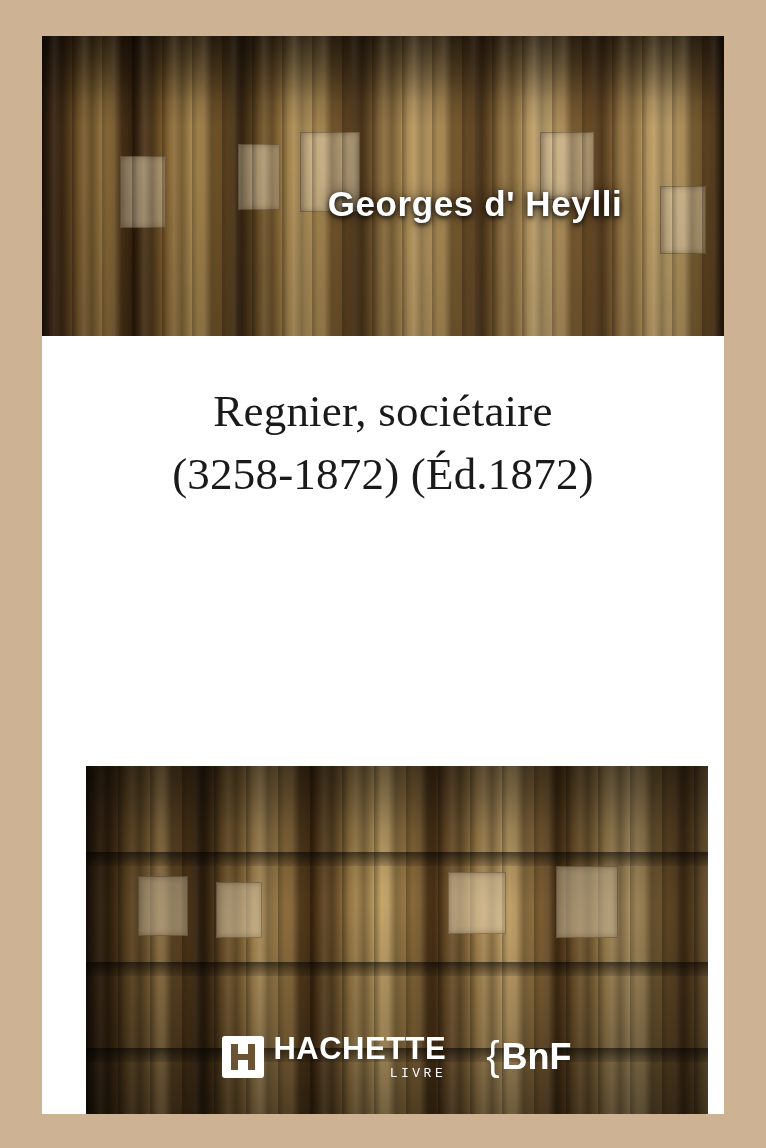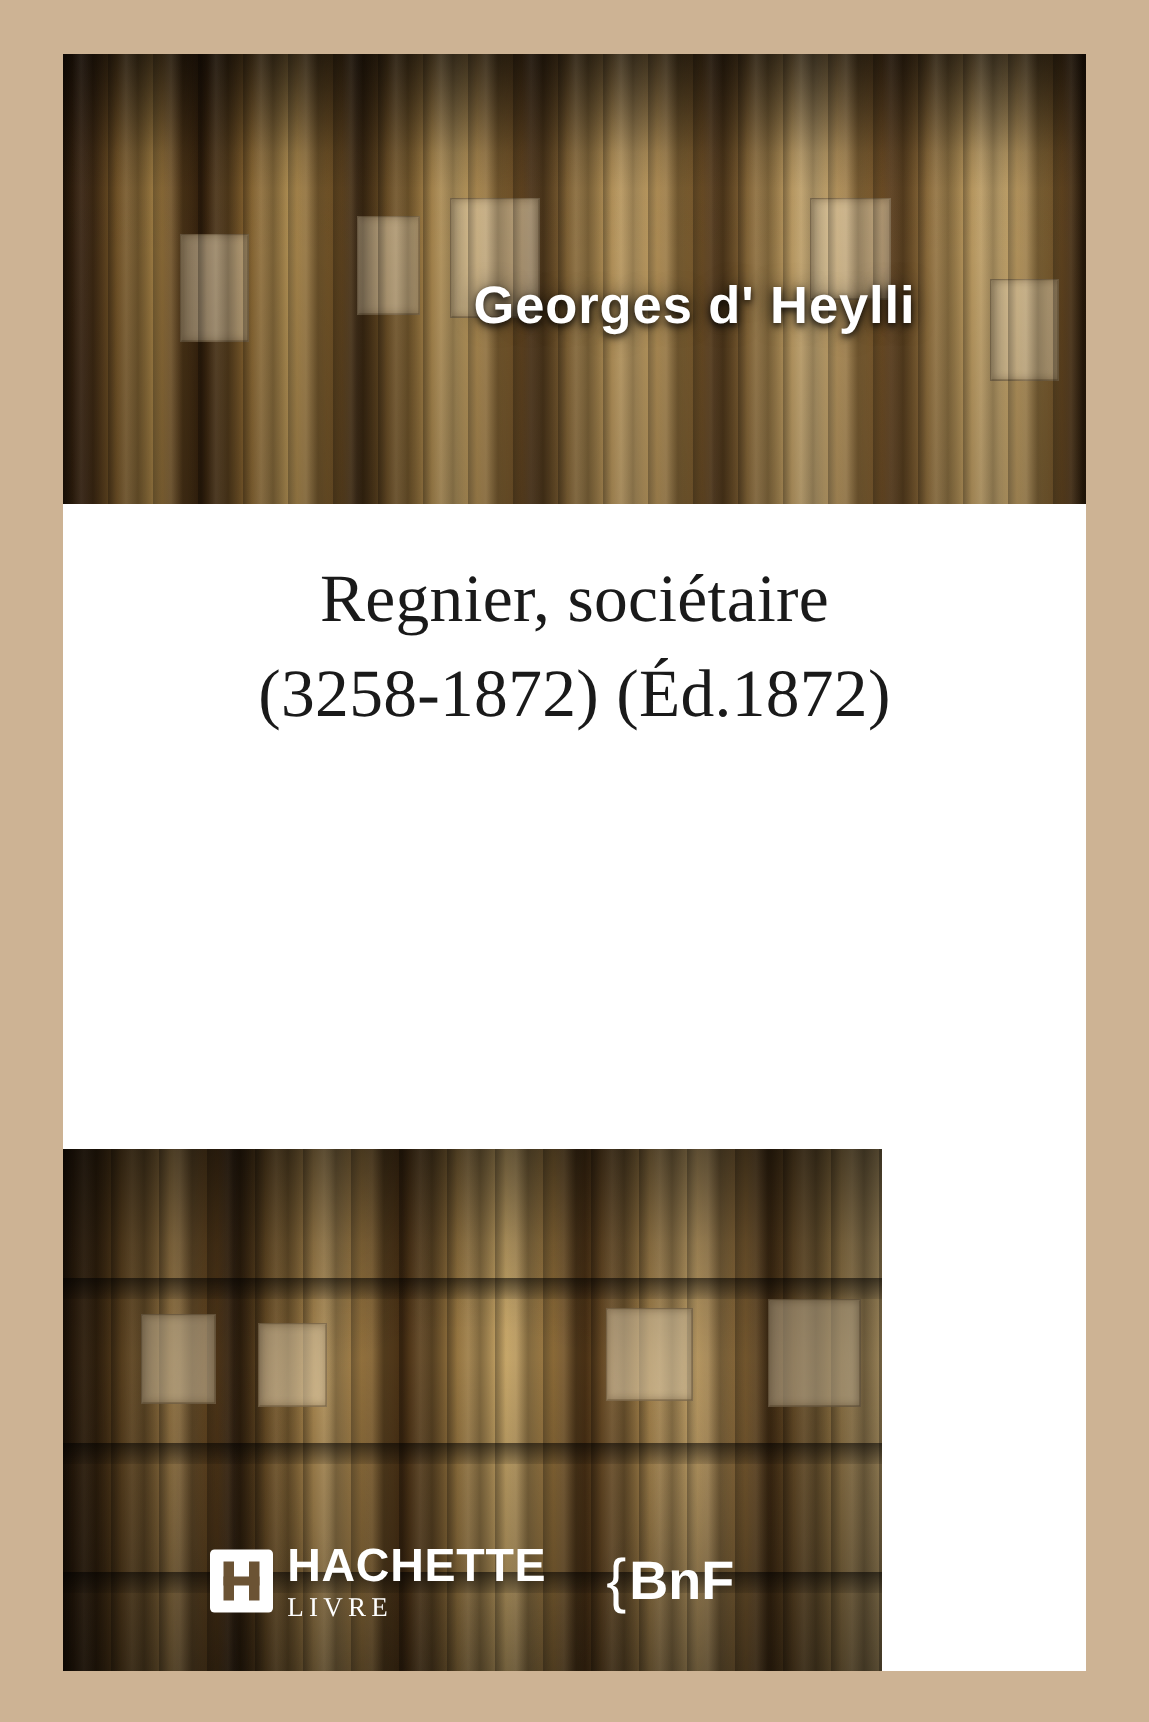--- a/index.html
+++ b/index.html
@@ -42,20 +42,21 @@
     background:
       linear-gradient(to bottom, rgba(20,12,5,0.55) 0%, rgba(20,12,5,0.05) 22%, rgba(0,0,0,0) 45%),
       linear-gradient(to right,
         #241709 0px, #3a2410 14px, #6d4f25 34px, #9c7b42 60px,
         #5f421d 78px, #2f1d0b 92px, #7d5c2c 120px, #b08f53 150px,
         #7a5a2b 176px, #3b2710 196px, #8b6a36 232px, #c2a266 262px,
         #8a6835 292px, #4a3115 312px, #9a7a45 348px, #caa86c 382px,
         #8f6e3a 412px, #513617 434px, #a4834c 470px, #d0b27a 502px,
         #97743f 530px, #5a3c1a 552px, #a8874f 590px, #cdae74 624px,
         #90703c 652px, #4e3415 670px, #2b1b0a 682px);
+    padding-left: 24px;
   }
   .photo-top::after {
     content: "";
     position: absolute;
     inset: 0;
     background:
       repeating-linear-gradient(90deg,
         rgba(0,0,0,0.28) 0px, rgba(0,0,0,0.0) 6px, rgba(255,255,255,0.07) 12px,
         rgba(0,0,0,0.22) 20px, rgba(0,0,0,0.0) 30px),
       linear-gradient(to bottom, rgba(0,0,0,0.35), rgba(0,0,0,0) 30%, rgba(0,0,0,0.15) 100%);
@@ -85,51 +86,52 @@
     padding-left: 160px;
   }
 
   
   .title-area {
     position: relative;
     width: 682px;
     height: 430px;
     background: #ffffff;
     box-sizing: border-box;
-    padding: 32px 46px 0 46px;
+    padding: 44px 46px 0 46px;
   }
   .book-title {
     font-family: "Liberation Serif", serif;
     font-size: 45px;
     line-height: 1.40;
     color: #1a1a1a;
     text-align: center;
     letter-spacing: 0.2px;
   }
   .book-title .line {
     display: block;
     white-space: nowrap;
   }
 
   
   .photo-bottom {
     position: relative;
-    width: 546px;
+    width: 622px;
     height: 348px;
     overflow: hidden;
     background:
       linear-gradient(to bottom, rgba(0,0,0,0.30) 0%, rgba(0,0,0,0.05) 18%, rgba(0,0,0,0.0) 40%, rgba(0,0,0,0.35) 100%),
       linear-gradient(to right,
         #2a1b0c 0px, #4a3114 22px, #7d5c2d 48px, #aa8750 74px,
         #6a4a22 96px, #33200c 114px, #866533 146px, #b8975e 178px,
         #836231 206px, #442c12 226px, #93733f 262px, #c5a568 296px,
         #8c6b38 326px, #4f3416 348px, #9d7c47 386px, #cdab6f 420px,
         #926f3c 450px, #563a19 472px, #a2814a 510px, #cfb076 544px,
         #94733e 572px, #5b3d1b 594px, #a5854e 632px, #c8a870 660px,
         #3a2511 682px);
+    margin-left: 44px;
   }
   .photo-bottom::before {
     content: "";
     position: absolute;
     inset: 0;
     background:
       repeating-linear-gradient(90deg,
         rgba(0,0,0,0.30) 0px, rgba(0,0,0,0.0) 7px, rgba(255,255,255,0.06) 14px,
         rgba(0,0,0,0.24) 22px, rgba(0,0,0,0.0) 32px);
     pointer-events: none;
@@ -194,25 +196,26 @@
     line-height: 1;
   }
   .hachette-word {
     font-family: "Liberation Sans", sans-serif;
     font-weight: bold;
     font-size: 31px;
     color: #ffffff;
     letter-spacing: 0.5px;
   }
   .hachette-sub {
-    font-family: Liberation Serif, serif;
-    font-size: 18px;
+    font-family: Liberation Mono, monospace;
+    font-size: 13px;
     color: #ffffff;
     letter-spacing: 3.5px;
     margin-top: 3px;
+    text-align: right;
   }
   .bnf-logo {
     display: flex;
     align-items: center;
     font-family: "Liberation Sans", sans-serif;
     font-weight: bold;
     font-size: 36px;
     color: #ffffff;
   }
   .bnf-brace {

